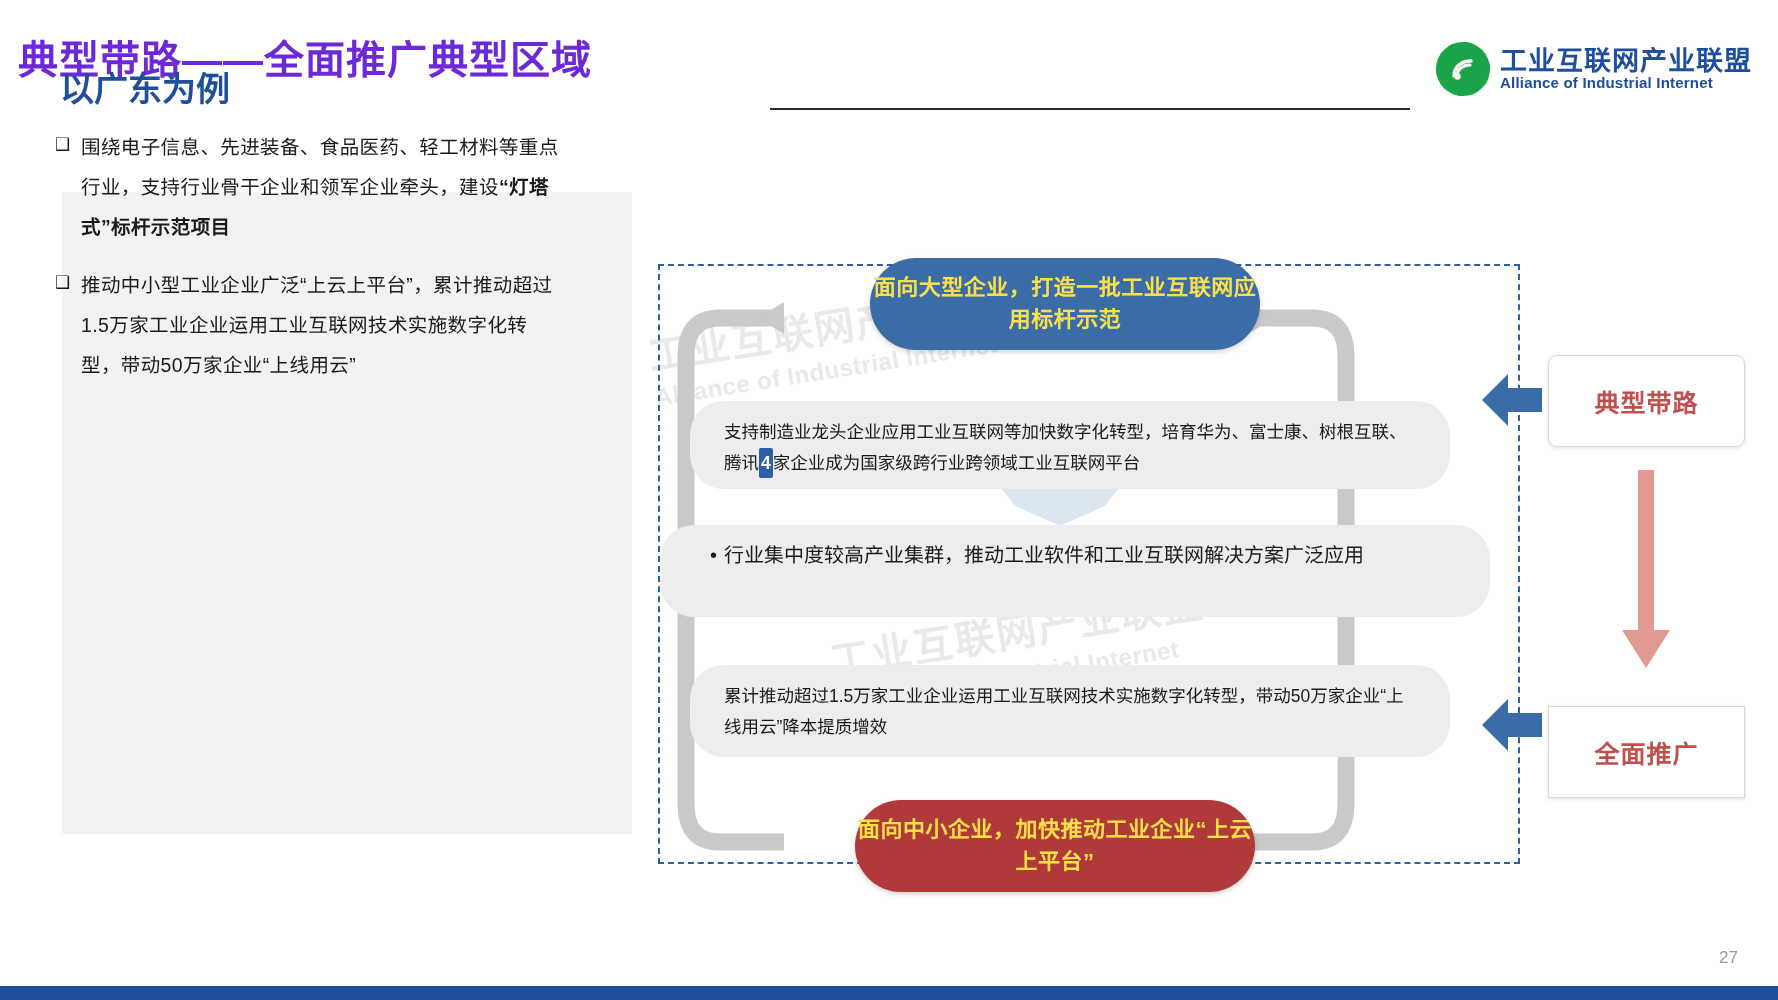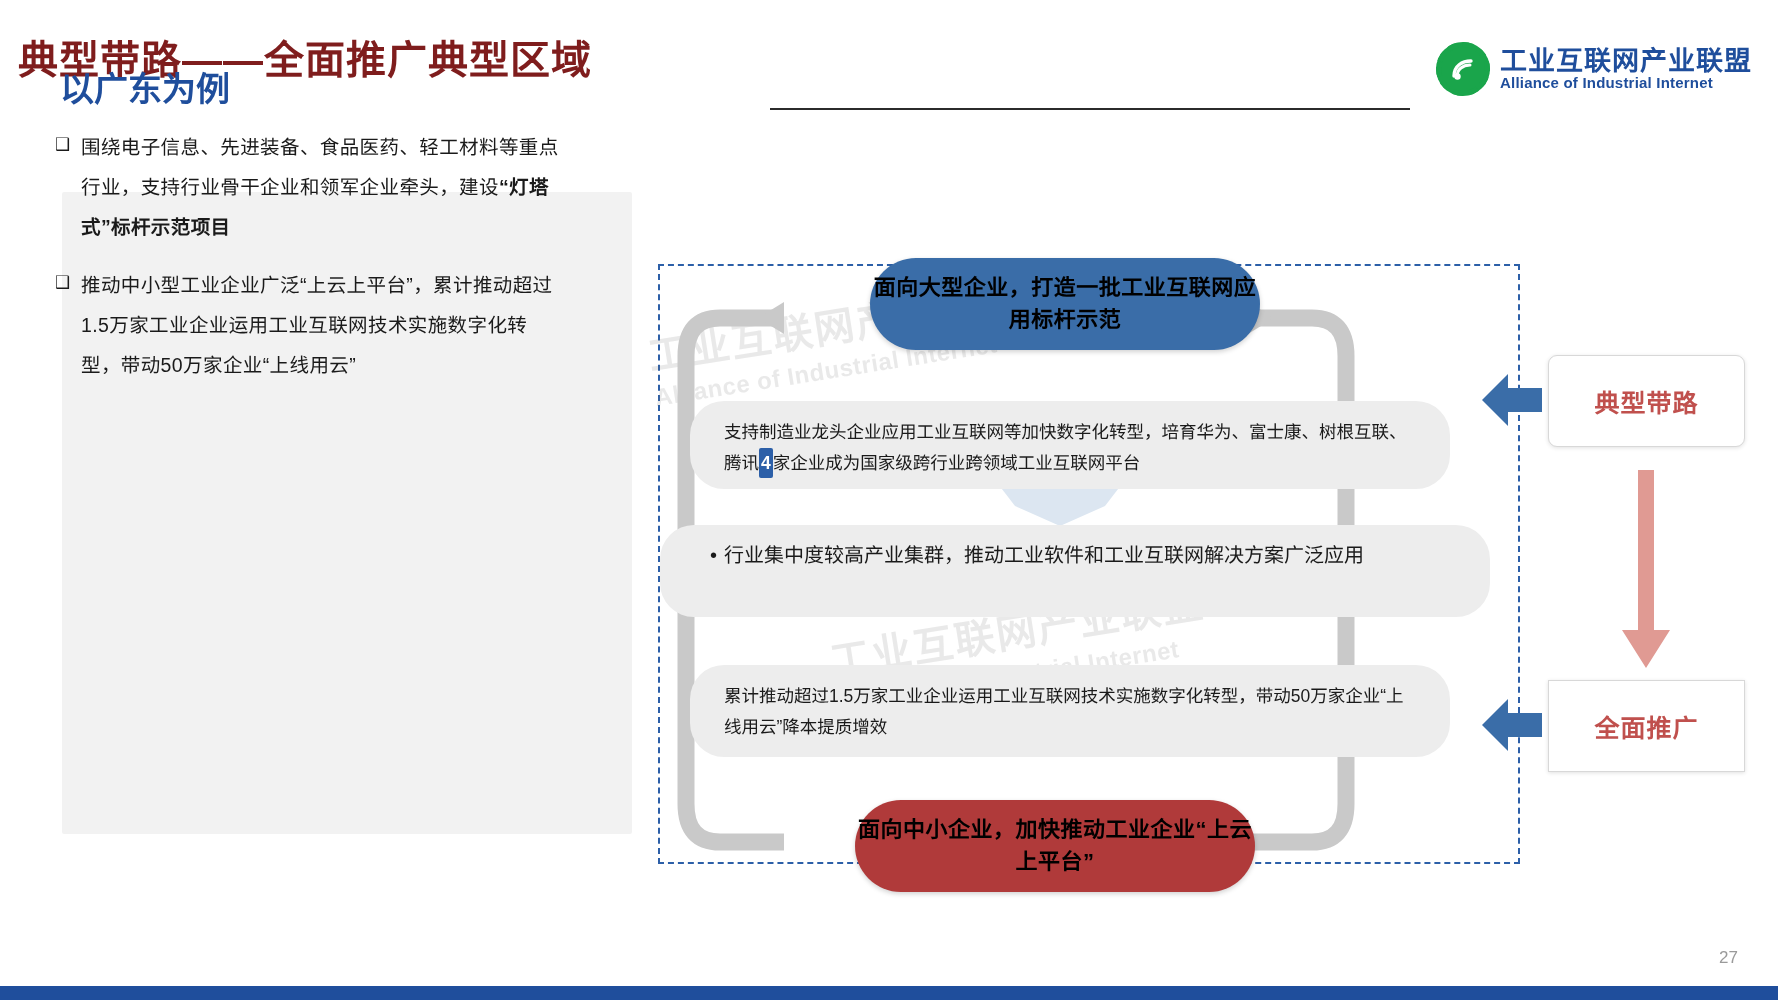--- a/index.html
+++ b/index.html
@@ -16,21 +16,21 @@
     position: relative;
   }
 
   
   .slide-title {
     position: absolute;
     left: 18px;
     top: 28px;
     font-size: 40px;
     font-weight: bold;
-    color: #7f1d1d;
+    color: #6d28d9;
     letter-spacing: 1px;
     white-space: nowrap;
   }
   .title-rule {
     position: absolute;
     left: 770px;
     top: 108px;
     width: 640px;
     height: 2px;
     background: #2b2b2b;
@@ -146,21 +146,21 @@
   .wm-en { font-size: 24px; letter-spacing: 0.5px; margin-top: 2px; }
 
   
   .pill {
     position: absolute;
     display: flex;
     align-items: center;
     justify-content: center;
     text-align: center;
     border-radius: 48px;
-    color: #000000;
+    color: #fde047;
     font-weight: bold;
     font-size: 22px;
     line-height: 1.45;
     letter-spacing: 0.5px;
     box-shadow: 0 2px 5px rgba(0,0,0,0.18);
   }
   .pill-top {
     left: 870px;
     top: 258px;
     width: 390px;
@@ -254,21 +254,21 @@
     box-shadow: 0 1px 4px rgba(0,0,0,0.12);
     display: flex;
     align-items: center;
     justify-content: center;
     font-size: 25px;
     font-weight: bold;
     color: #C0504D;
     letter-spacing: 1px;
   }
   .callout-1 { left: 1548px; top: 355px; width: 195px; height: 90px; border-radius: 9px; }
-  .callout-2 { left: 1548px; top: 680px; width: 195px; height: 90px; }
+  .callout-2 { left: 1548px; top: 706px; width: 195px; height: 90px; }
 
   .callout-arrow {
     position: absolute;
     width: 60px;
     height: 56px;
   }
   .ca-1 { left: 1482px; top: 372px; }
   .ca-2 { left: 1482px; top: 697px; }
 
   .vert-arrow {

